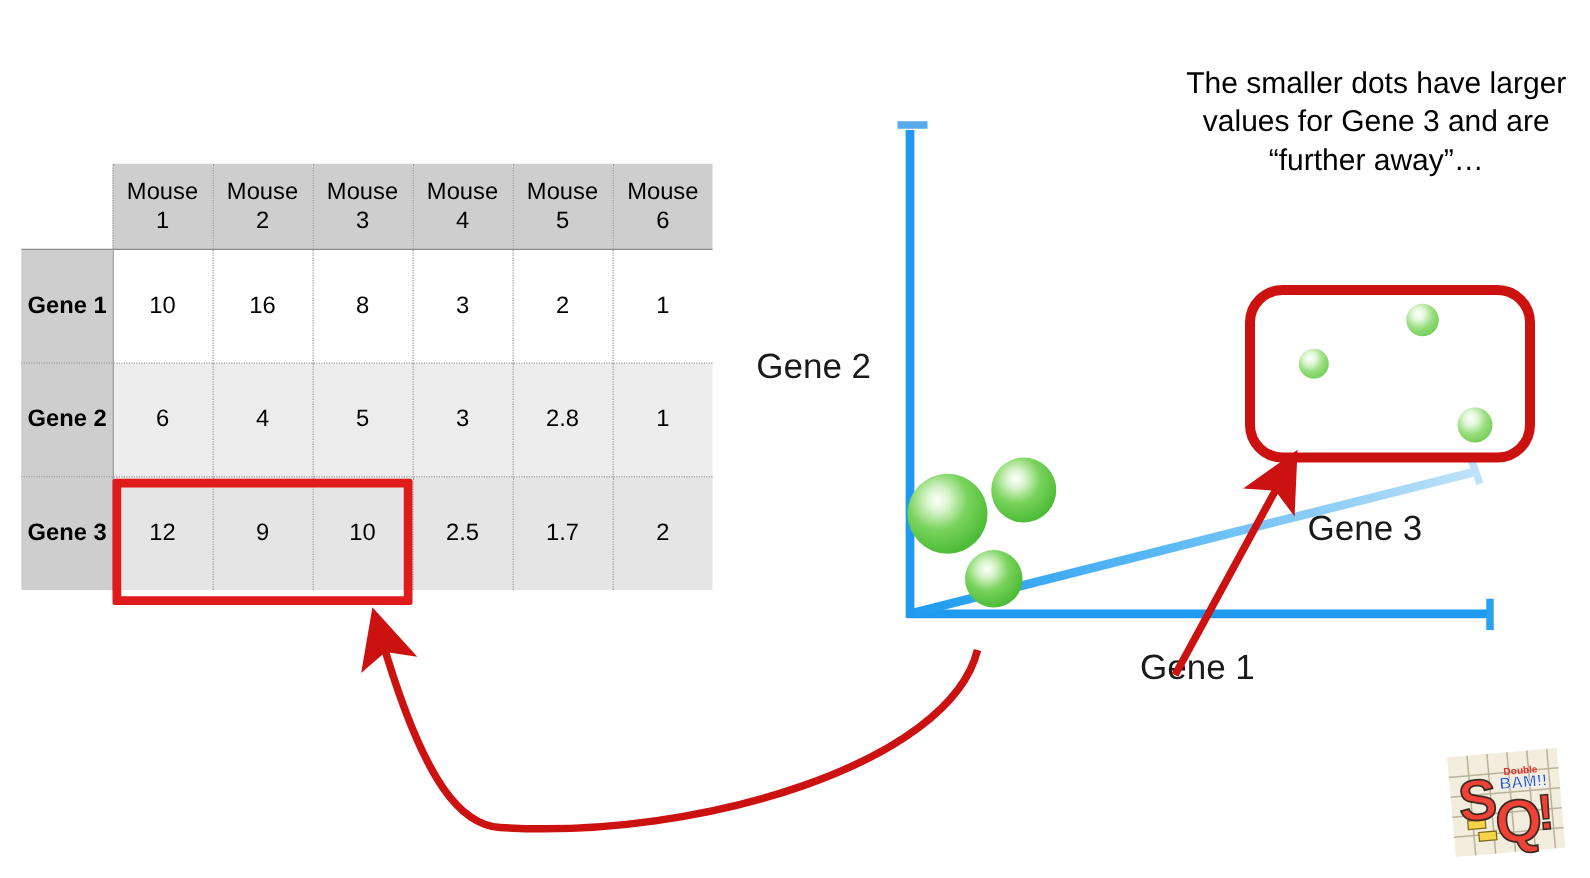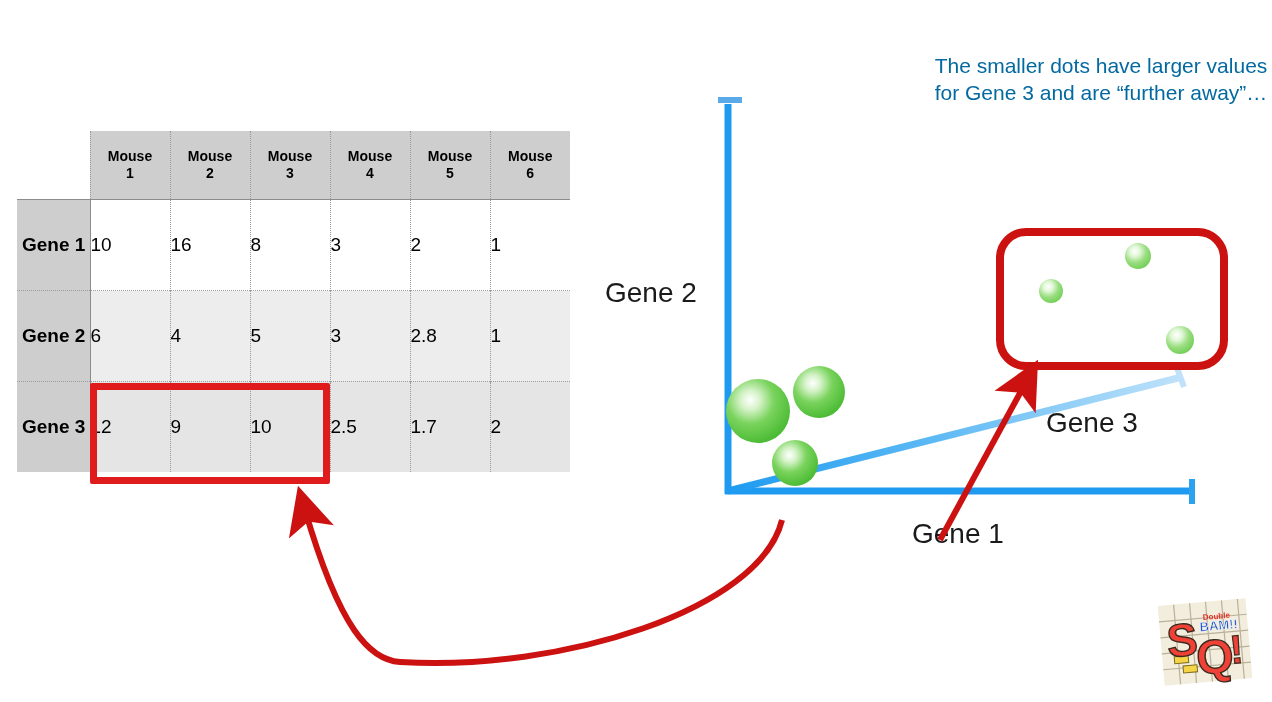--- a/index.html
+++ b/index.html
@@ -32,22 +32,22 @@
   }
   table.gene-table col.rowhead-col { width: 73px; }
   table.gene-table col.data-col { width: 80px; }
 
   table.gene-table th.corner-cell {
     background: #ffffff;
     border: none;
   }
   table.gene-table th.col-head {
     background: #cecece;
-    font-size: 14px;
-    font-weight: bold;
+    font-size: 19px;
+    font-weight: normal;
     text-align: center;
     vertical-align: middle;
     line-height: 1.22;
     padding: 0;
     height: 68px;
     border-left: 1px dotted #9a9a9a;
     border-bottom: 1px solid #8c8c8c;
   }
   table.gene-table th.col-head:first-of-type {
     border-left: 1px dotted #9a9a9a;
@@ -61,21 +61,21 @@
     vertical-align: middle;
     border-top: 1px solid #8c8c8c;
     border-right: 1px solid #8c8c8c;
   }
   table.gene-table tbody tr.row-gene1 th.row-head { border-top: 1px solid #8c8c8c; }
   table.gene-table tbody tr.row-gene2 th.row-head,
   table.gene-table tbody tr.row-gene3 th.row-head { border-top: 1px dotted #9a9a9a; }
 
   table.gene-table td.data-cell {
     font-size: 19px;
-    text-align: left;
+    text-align: center;
     vertical-align: middle;
     height: 90px;
     border-left: 1px dotted #9a9a9a;
     padding: 0;
   }
   tr.row-gene1 td.data-cell { background: #ffffff; border-top: 1px solid #8c8c8c; }
   tr.row-gene2 td.data-cell { background: #ededed; border-top: 1px dotted #9a9a9a; }
   tr.row-gene3 td.data-cell { background: #e5e5e5; border-top: 1px dotted #9a9a9a; }
 
   
@@ -110,23 +110,23 @@
   #label-gene2 { left: 605px; top: 277px; font-size: 28px; position: absolute; }
   #label-gene1 { left: 912px; top: 518px; font-size: 28px; position: absolute; }
   #label-gene3 { left: 1046px; top: 407px; font-size: 28px; position: absolute; }
 
   #annotation-text {
     position: absolute;
     left: 930px;
     top: 52px;
     width: 342px;
     text-align: center;
-    font-size: 21px;
+    font-size: 24px;
     line-height: 1.29;
-    color: #0369a1;
+    color: #000000;
   }
 
   
   #statquest-logo {
     position: absolute;
     left: 1157px;
     top: 598px;
     width: 96px;
     height: 88px;
   }

